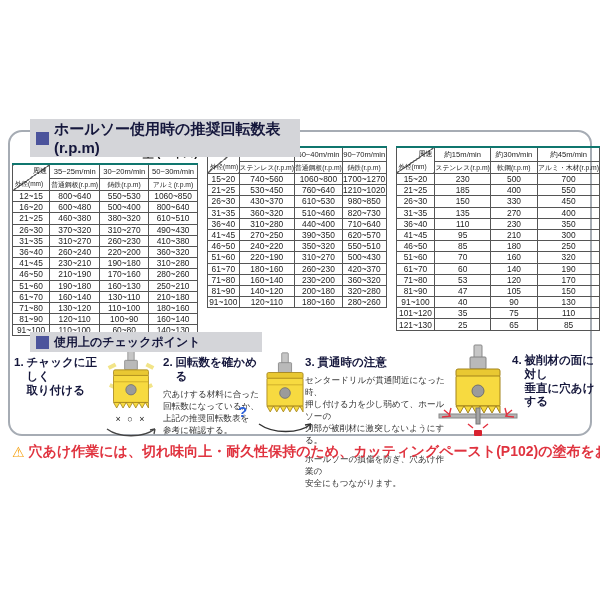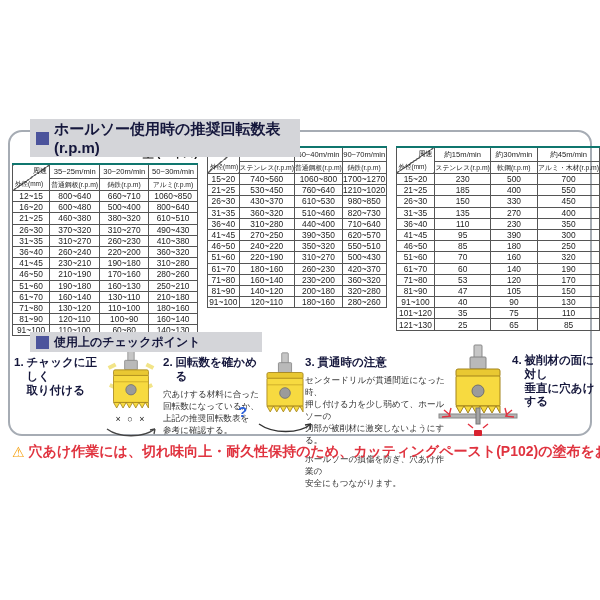--- a/index.html
+++ b/index.html
@@ -95,21 +95,21 @@
           <tr>
             <th class="mat">普通鋼板(r.p.m)</th>
             <th class="mat">鋳鉄(r.p.m)</th>
             <th class="mat">アルミ(r.p.m)</th>
           </tr>
         </thead>
         <tbody>
             <tr>
               <td>12~15</td>
               <td>800~640</td>
-              <td>660~710</td>
+              <td>550~530</td>
               <td>1060~850</td>
             </tr>
             <tr>
               <td>16~20</td>
               <td>600~480</td>
               <td>500~400</td>
               <td>800~640</td>
             </tr>
             <tr>
               <td>21~25</td>
@@ -333,21 +333,21 @@
             </tr>
             <tr>
               <td>36~40</td>
               <td>110</td>
               <td>230</td>
               <td>350</td>
             </tr>
             <tr>
               <td>41~45</td>
               <td>95</td>
-              <td>390</td>
+              <td>210</td>
               <td>300</td>
             </tr>
             <tr>
               <td>46~50</td>
               <td>85</td>
               <td>180</td>
               <td>250</td>
             </tr>
             <tr>
               <td>51~60</td>

